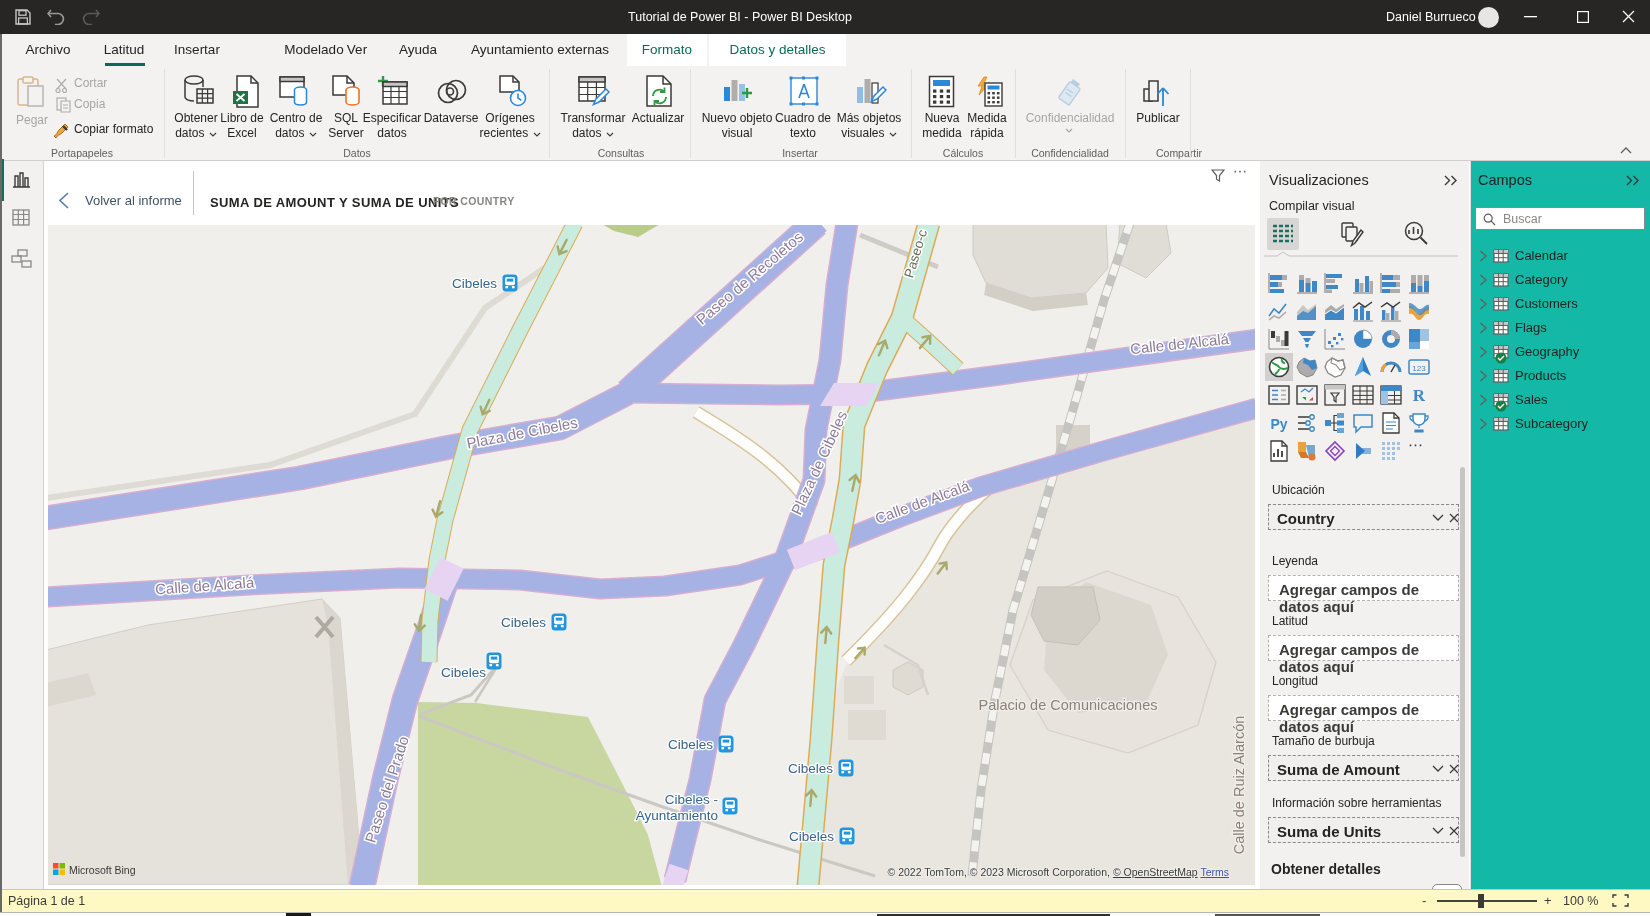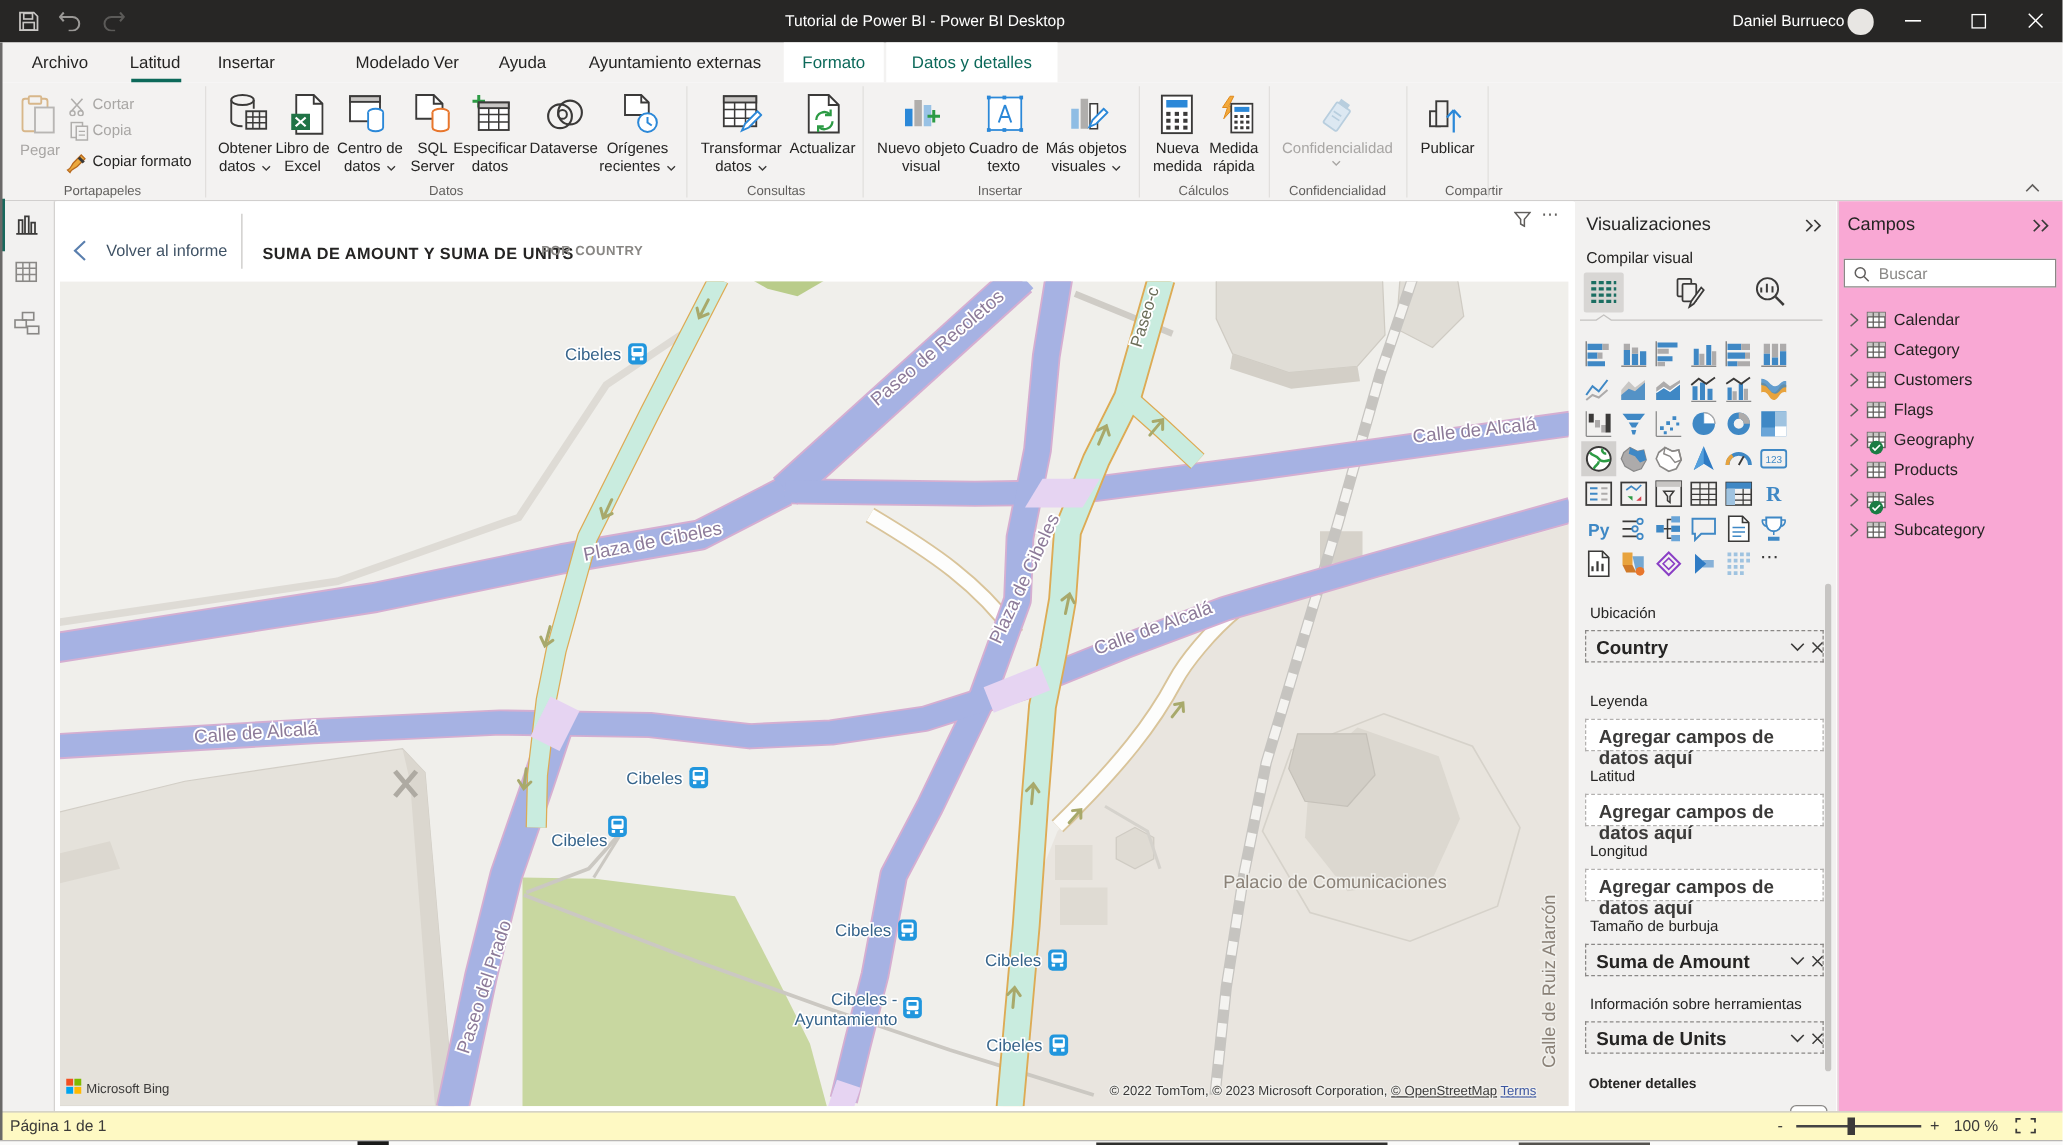--- a/index.html
+++ b/index.html
@@ -4,21 +4,21 @@
 <style>
 *{margin:0;padding:0;box-sizing:border-box;}
 html,body{width:1650px;height:916px;overflow:hidden;font-family:"Liberation Sans",sans-serif;background:#fff;}
 .abs{position:absolute;}
 #titlebar{position:absolute;left:0;top:0;width:1650px;height:34px;background:#272625;color:#fff;}
 #tabrow{position:absolute;left:0;top:34px;width:1650px;height:32px;background:#f3f2f1;}
 #ribbon{position:absolute;left:0;top:66px;width:1650px;height:95px;background:#f3f2f1;border-bottom:1px solid #d1cfce;}
 #sidebar{position:absolute;left:0;top:161px;width:44px;height:728px;background:#f2f1f0;border-right:1px solid #d4d2d0;}
 #canvas{position:absolute;left:45px;top:161px;width:1214px;height:728px;background:#fff;}
 #vizpanel{position:absolute;left:1260px;top:161px;width:209px;height:728px;background:#f2f1f0;}
-#fieldpanel{position:absolute;left:1470px;top:161px;width:180px;height:728px;background:#f9a8d4;border-left:1px solid #e1dfdd;}
+#fieldpanel{position:absolute;left:1470px;top:161px;width:180px;height:728px;background:#14b8a6;border-left:1px solid #e1dfdd;}
 #statusbar{position:absolute;left:0;top:889px;width:1650px;height:23px;background:#fef9c3;border-top:1px solid #c8c6c4;}
 #bottomstrip{position:absolute;left:0;top:912px;width:1650px;height:4px;background:#fafaf9;border-top:1px solid #b8b6b4;}
 .tab{position:absolute;top:0;height:32px;line-height:32px;font-size:13.5px;color:#252423;text-align:center;}
 .grpsep{position:absolute;top:3px;height:89px;width:1px;background:#e1dfdd;}
 .grplabel{position:absolute;top:81px;font-size:10.5px;color:#605e5c;text-align:center;white-space:nowrap;}
 .btnlabel{position:absolute;font-size:12px;color:#252423;text-align:center;line-height:15px;white-space:nowrap;}
 .disabled{color:#a8a6a4;}
 .well-label{font-size:12px;color:#252423;}
 .well{position:absolute;left:8px;width:191px;height:26px;border:1px dashed #b3b1af;background:#fff;font-size:15px;color:#252423;font-weight:bold;}
 .fielditem{position:absolute;left:0;width:180px;height:24px;font-size:13px;color:#252423;}
@@ -778,21 +778,21 @@
   <div class="abs well-label" style="left:12px;top:635px;">Información sobre herramientas</div>
   <div class="well" style="top:656px;background:#f0efee;border:1px dashed #8a8886;">
     <div style="position:absolute;left:8px;top:5px;">Suma de Units</div>
     <svg class="abs" style="left:163px;top:9px" width="12" height="8" viewBox="0 0 12 8">
             <path d="M1 1l5 5 5-5" fill="none" stroke="#3b3a39" stroke-width="1.3"></path>
           </svg>
     <svg class="abs" style="left:180px;top:8px" width="10" height="10" viewBox="0 0 10 10">
             <path d="M1 1l8 8M9 1 1 9" stroke="#3b3a39" stroke-width="1.2"></path>
           </svg>
   </div>
-  <div class="abs" style="left:11px;top:700px;font-size:11px;font-weight:bold;color:#252423;">Obtener detalles</div>
+  <div class="abs" style="left:11px;top:700px;font-size:14px;font-weight:bold;color:#252423;">Obtener detalles</div>
   <div class="abs" style="left:172px;top:723px;width:30px;height:10px;border:1px solid #8a8886;border-radius:6px;background:#fff;"></div>
   </div>
   <div class="abs" style="left:200px;top:306px;width:5px;height:390px;background:#c7c5c3;border-radius:3px;"></div>
 </path></div>
 <div id="fieldpanel">
   <div class="abs" style="left:7px;top:11px;font-size:14.5px;color:#252423;">Campos</div>
   <svg class="abs" style="left:155px;top:14px" width="14" height="11" viewBox="0 0 14 11">
       <path d="M1 1l4.5 4.5L1 10M7.5 1 12 5.5 7.5 10" fill="none" stroke="#3b3a39" stroke-width="1.4"></path>
     </svg>
   <div class="abs" style="left:4px;top:46px;width:170px;height:23px;background:#fff;border:1px solid #8a8886;">

